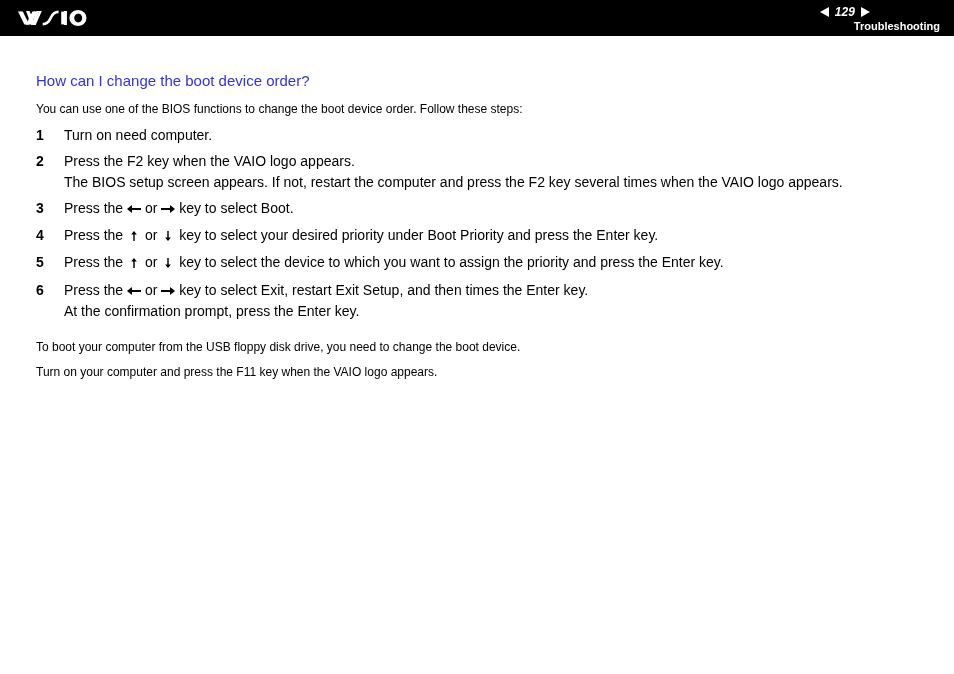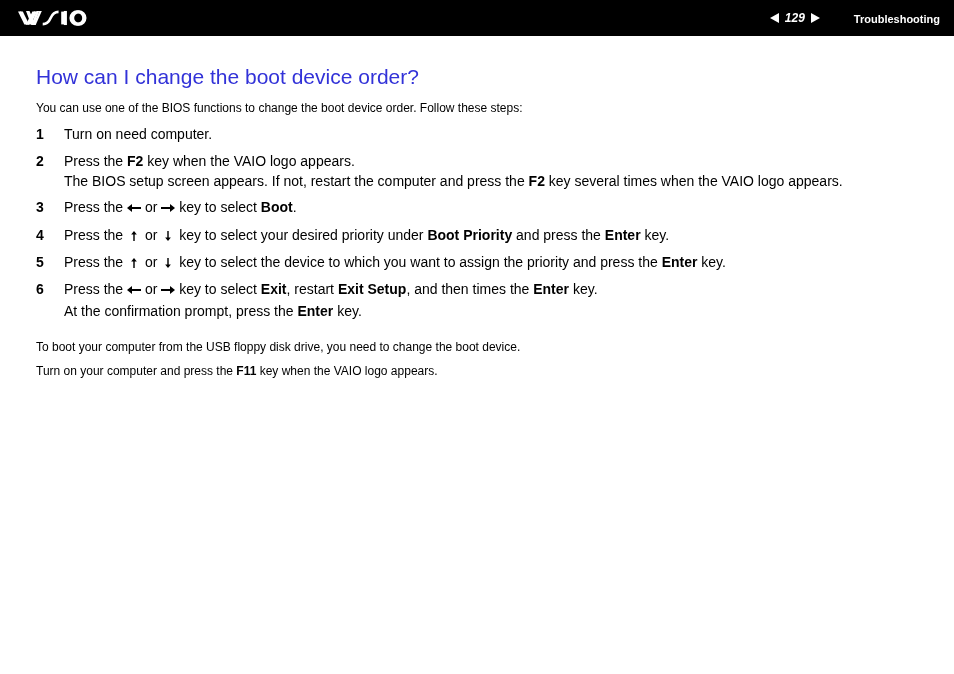--- a/index.html
+++ b/index.html
@@ -21,22 +21,21 @@
     padding: 0 14px 0 18px;
   }
   .logo {
     display: flex;
     align-items: center;
     height: 36px;
   }
   .logo svg { height: 16px; }
   .header-right {
     display: flex;
-    flex-direction: row;
-    align-items: flex-end;
+    flex-direction: column;
     justify-content: center;
     gap: 0;
   }
   .page-nav {
     display: flex;
     align-items: center;
     gap: 3px;
   }
   .page-nav .tri {
     width: 0; height: 0;
@@ -56,23 +55,24 @@
     font-weight: bold;
     margin-top: 1px;
     margin-left: 34px;
   }
   .content {
     padding: 28px 36px 0 36px;
   }
   h2.q {
     color: #3232d8;
     font-weight: 400;
-    font-size: 21px;
+    font-size: 15px;
     margin-bottom: 10px;
     line-height: 1.25;
+    margin-top: 8px;
   }
   p.body {
     font-size: 12px;
     margin-bottom: 8px;
     line-height: 1.35;
   }
   ol.steps {
     list-style: none;
     counter-reset: step;
     margin: 6px 0 18px 0;
@@ -90,21 +90,21 @@
     position: absolute;
     left: 0;
     top: 0;
     font-weight: bold;
   }
   .arrow {
     display: inline-block;
     vertical-align: -1px;
   }
   .arrow svg { width: 14px; height: 10px; }
-  b { font-weight: bold; }
+  b { font-weight: normal; }
 </style>
 </head>
 <body>
 
 <div class="header">
   <div class="logo">
     <svg viewBox="0 0 120 20" fill="#fff">
       <path d="M0 2 L8 18 L12 18 L4 2 Z"></path>
       <path d="M20 2 L12 18 L16 18 L24 2 Z"></path>
       <path d="M24 2 C24 2 20 18 34 18 C48 18 44 2 44 2 L40 2 C40 2 43 15 34 15 C25 15 28 2 28 2 Z" fill="none"></path>

